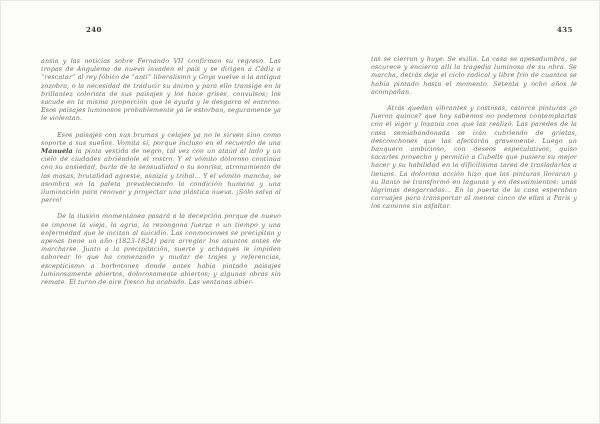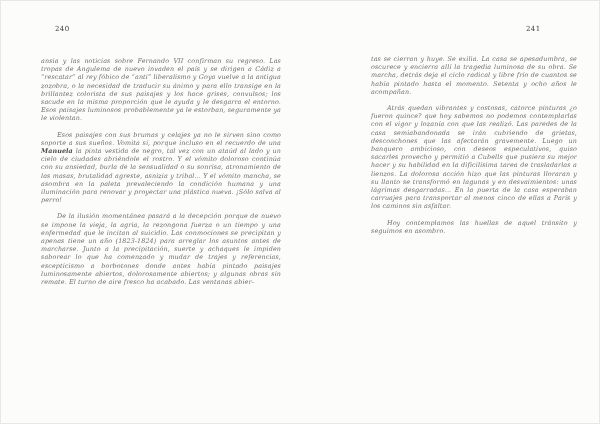--- a/index.html
+++ b/index.html
@@ -14,24 +14,25 @@
     background: #fcfcfa;
     border: 1px solid #e7e7e4;
     box-sizing: border-box;
     font-family: "DejaVu Serif", serif;
     overflow: hidden;
   }
   .page-number {
     position: absolute;
     top: 24px;
     font-size: 7px;
-    font-weight: normal;
+    font-weight: bold;
     font-style: normal;
     color: #3d3d3d;
     letter-spacing: 0.4px;
+    margin-left: 31px;
   }
   .pn-left  { left: 54px; }
   .pn-right { left: 525px; }
   .text-block {
     position: absolute;
     font-style: italic;
     font-size: 6.4px;
     line-height: 8.2px;
     color: #6e6e6e;
     text-align: justify;
@@ -55,21 +56,20 @@
   <div>
     <div class="page-number pn-left">240</div>
     <div class="text-block text-left">
         <p><span>ansia y las noticias sobre Fernando VII confirman su regreso. Las tropas de Angulema de nuevo invaden el país y se dirigen a Cádiz a “rescatar” al rey fóbico de “anti” liberalismo y Goya vuelve a la antigua zozobra, o la necesidad de traducir su ánimo y para ello transige en la brillantez colorista de sus paisajes y los hace grises, convulsos; los sacude en la misma proporción que le ayuda y le desgarra el entorno. Esos paisajes luminosos probablemente ya le estorban, seguramente ya le violentan.</span></p>
         <p class="indent"><span>Esos paisajes con sus brumas y celajes ya no le sirven sino como soporte a sus sueños. Vomita sí, porque incluso en el recuerdo de una </span><span class="seg-bold">Manuela</span><span> la pinta vestida de negro, tal vez con un ataúd al lado y un cielo de ciudades abriéndole el rostro. Y el vómito doloroso continúa con su ansiedad, burla de la sensualidad o su sonrisa, atronamiento de las masas, brutalidad agreste, asnizia y tribal... Y el vómito mancha, se asombra en la paleta prevaleciendo la condición humana y una iluminación para renovar y proyectar una plástica nueva. ¡Sólo salva al perro!</span></p>
         <p class="indent"><span>De la ilusión momentánea pasará a la decepción porque de nuevo se impone la vieja, la agria, la rezongona fuerza o un tiempo y una enfermedad que le incitan al suicidio. Las conmociones se precipitan y apenas tiene un año (1823-1824) para arreglar los asuntos antes de marcharse. Junto a la precipitación, suerte y achaques le impiden saborear lo que ha comenzado y mudar de trajes y referencias, escepticismo a borbotones donde antes había pintado paisajes luminosamente abiertos, dolorosamente abiertos; y algunas obras sin remate. El turno de aire fresco ha acabado. Las ventanas abier-</span></p>
       </div>
   </div>
 
   <div>
-    <div class="page-number pn-right">241</div>
+    <div class="page-number pn-right">435</div>
     <div class="text-block text-right">
         <p><span>tas se cierran y huye. Se exilia. La casa se apesadumbra, se oscurece y encierra allí la tragedia luminosa de su obra. Se marcha, detrás deja el ciclo radical y libre frío de cuantos se había pintado hasta el momento. Setenta y ocho años le acompañan.</span></p>
         <p class="indent"><span>Atrás quedan vibrantes y costosas, catorce pinturas ¿o fueron quince? que hoy sabemos no podemos contemplarlas con el vigor y lozanía con que las realizó. Las paredes de la casa semiabandonada se irán cubriendo de grietas, desconchones que las afectarán gravemente. Luego un banquero ambicioso, con deseos especulativos, quiso sacarles provecho y permitió a Cubells que pusiera su mejor hacer y su habilidad en la dificilísima tarea de trasladarlas a lienzos. La dolorosa acción hizo que las pinturas lloraran y su llanto se transformó en lagunas y en desvaimientos: unas lágrimas desgarradas... En la puerta de la casa esperaban carruajes para transportar al menos cinco de ellas a París y los caminos sin asfaltar.</span></p>
-        <p class="indent"><span>Hoy contemplamos las huellas de aquel tránsito y seguimos en asombro.</span></p>
       </div>
   </div>
 
 </div>
 
 </body></html>

